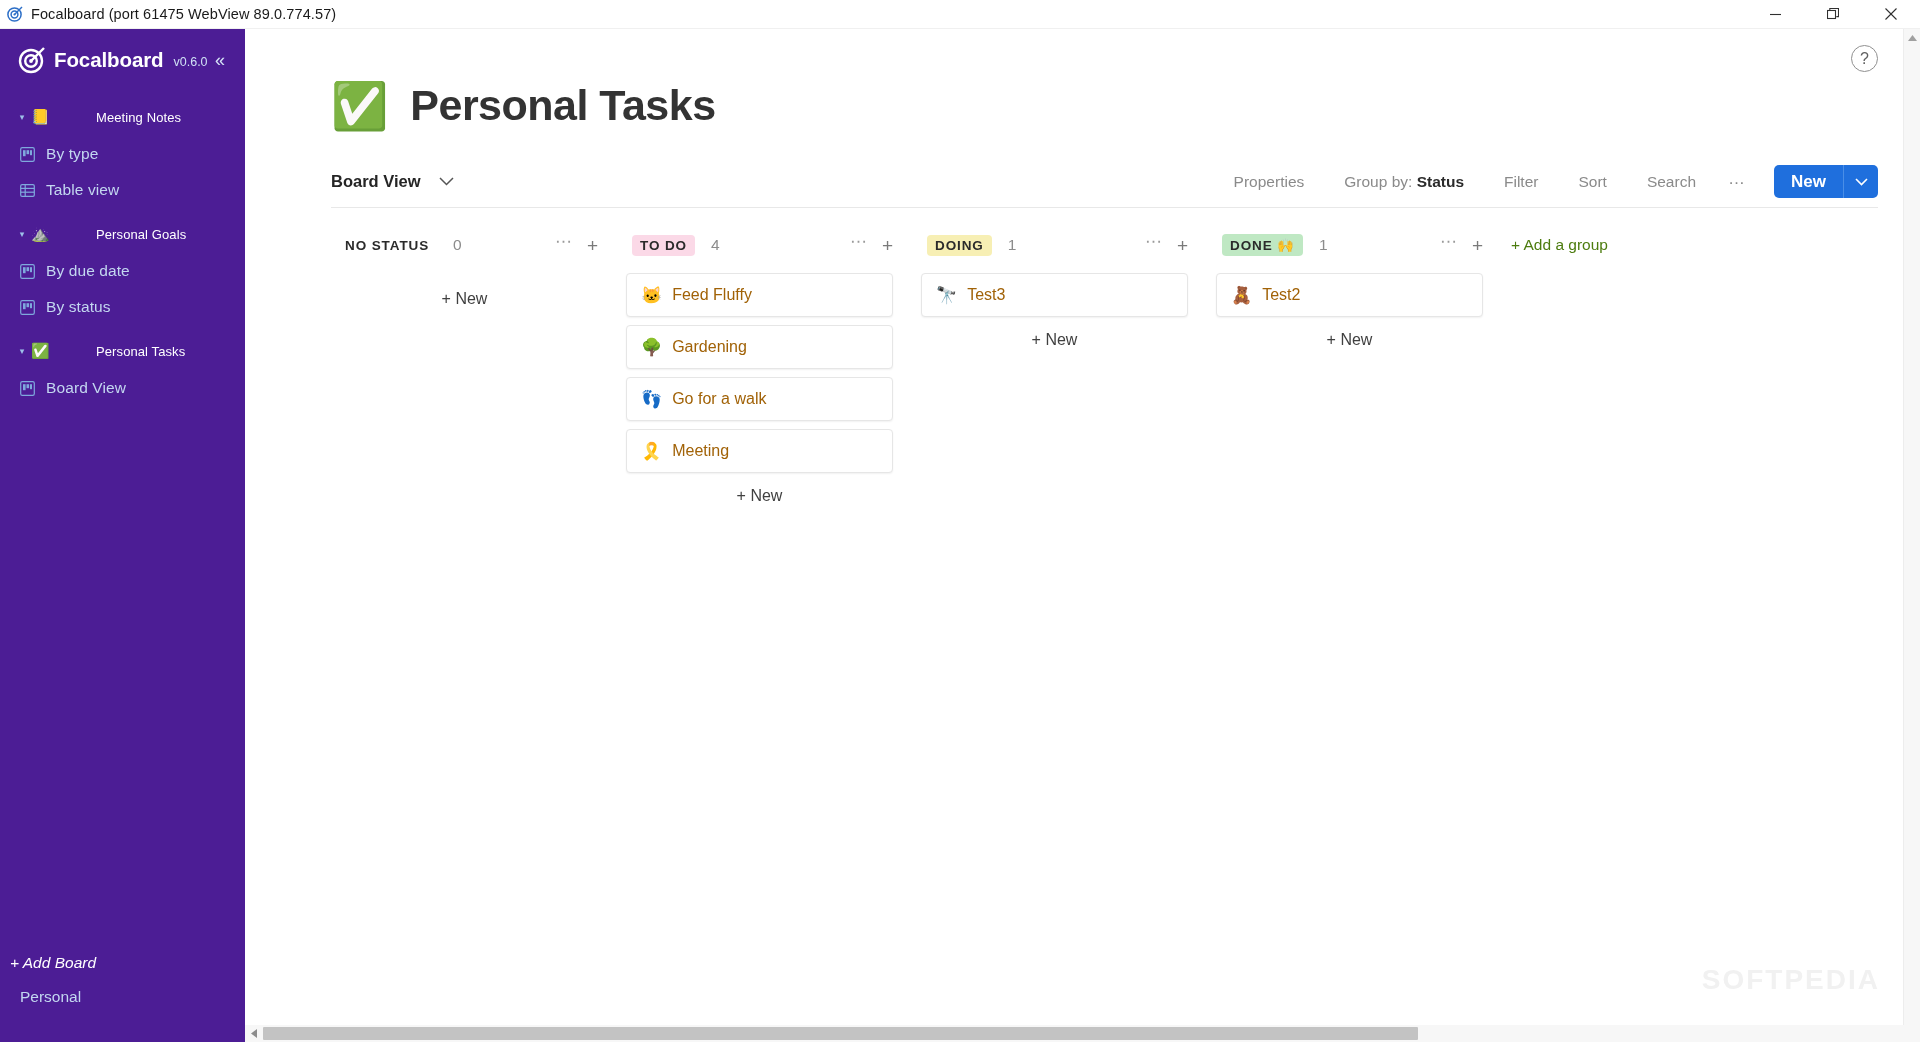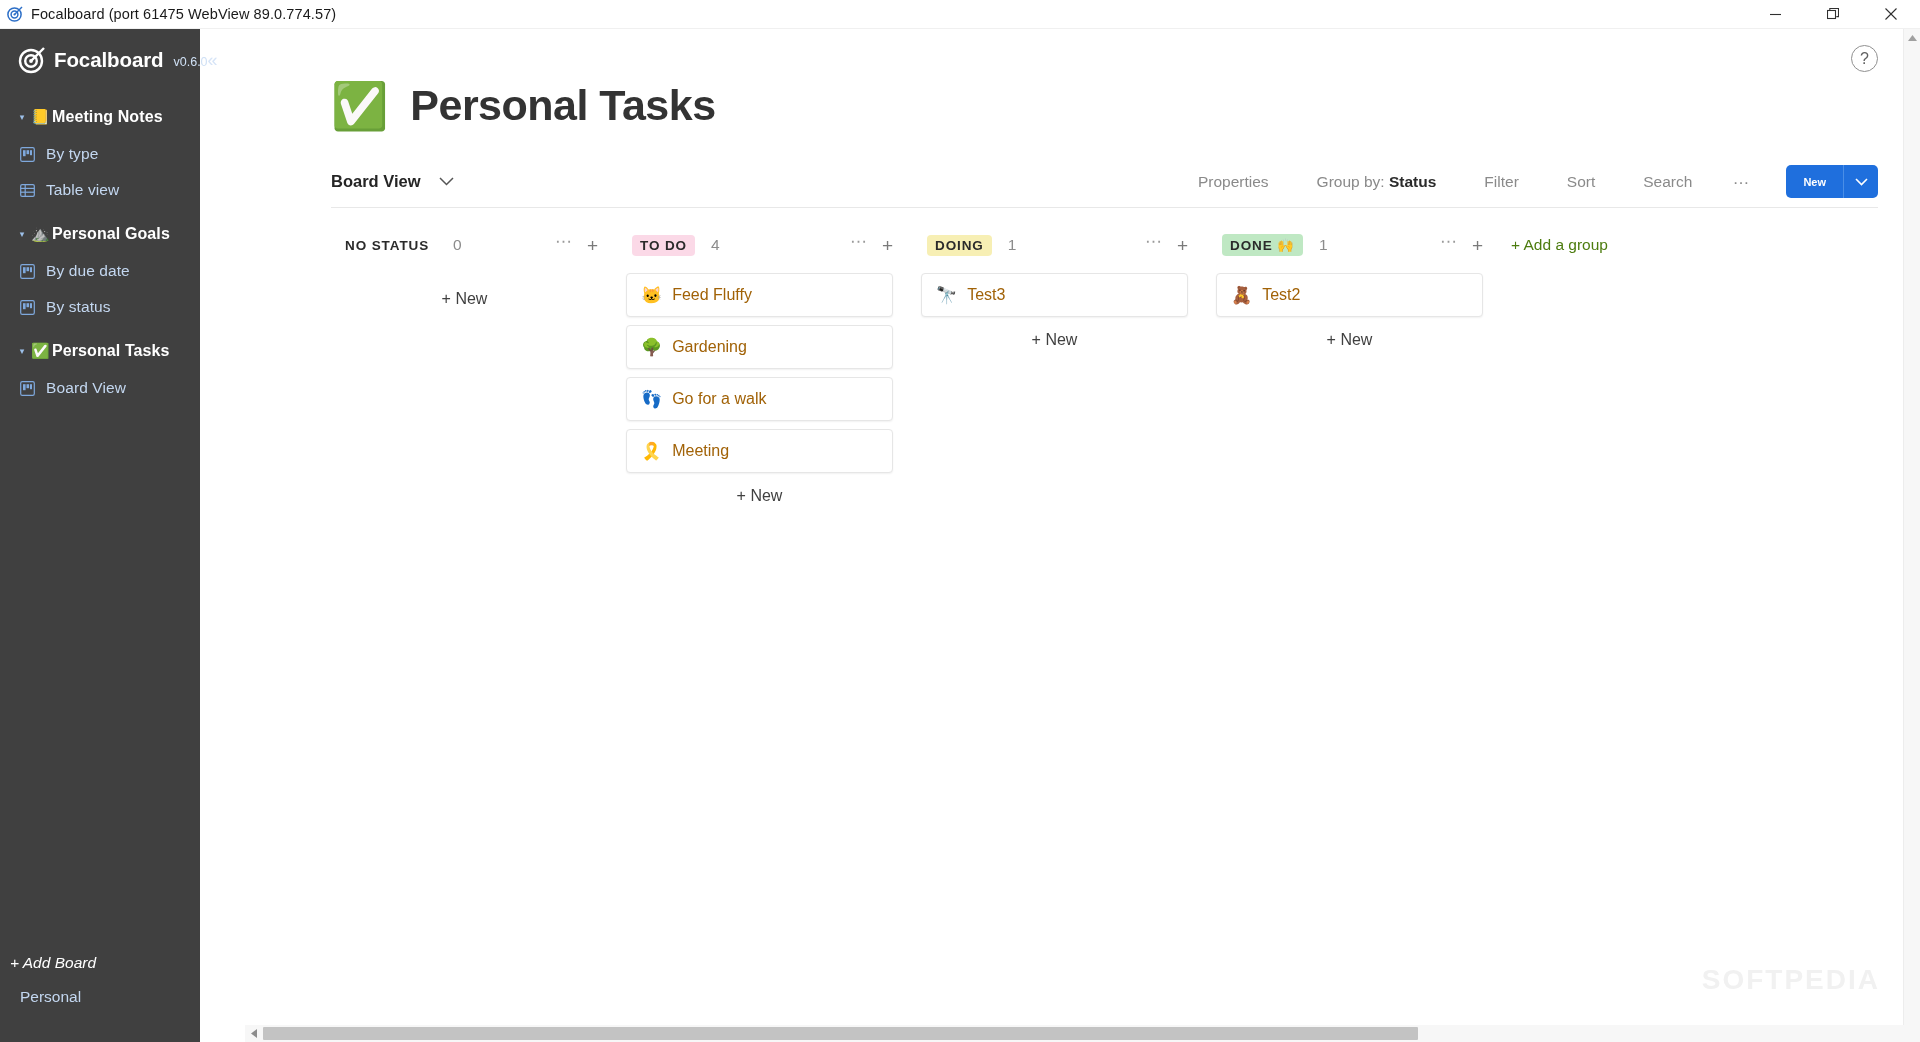--- a/index.html
+++ b/index.html
@@ -32,22 +32,22 @@
     margin-left: auto; display: flex; height: 29px;
   }
   .win-btn {
     width: 58px; height: 29px;
     display: flex; align-items: center; justify-content: center;
     color: #303030;
   }
 
   
   .sidebar {
-    position: absolute; top: 29px; left: 0; width: 200px; height: 1013px;
-    background: #404040;
+    position: absolute; top: 29px; left: 0; width: 245px; height: 1013px;
+    background: #4c1d95;
     color: #ffffff;
   }
   .sb-header {
     display: flex; align-items: center; height: 62px; padding: 0 14px 0 18px;
   }
   .sb-logo-icon { width: 28px; height: 28px; margin-right: 8px; flex: none; }
   .sb-title {
     font-size: 20.5px; font-weight: bold; color: #ffffff; letter-spacing: -.1px;
   }
   .sb-version {
@@ -61,21 +61,21 @@
   .sb-board {
     display: flex; align-items: center;
     height: 38px; padding-left: 14px; margin-top: 7px;
   }
   .sb-caret {
     width: 16px; color: #9dc0e9; font-size: 9px; flex: none;
     display: flex; align-items: center; justify-content: center;
   }
   .sb-board-emoji { font-size: 15px; width: 22px; text-align: center; flex: none; }
   .sb-board-name {
-    font-size: 16px; font-weight: bold; color: #ffffff; letter-spacing: .1px;
+    font-size: 13px; font-weight: normal; color: #ffffff; letter-spacing: .1px; margin-left: 44px;
   }
   .sb-view {
     display: flex; align-items: center;
     height: 36px; padding-left: 20px;
   }
   .sb-view-icon {
     width: 22px; flex: none; display: flex; align-items: center;
     color: #7fa9dd;
   }
   .sb-view-name {
@@ -117,33 +117,33 @@
     display: flex; align-items: center;
     margin: 26px 42px 0 86px;
     height: 52px;
     border-bottom: 1px solid #e8e8e8;
   }
   .view-selector { display: flex; align-items: center; }
   .view-name { font-size: 16.5px; font-weight: bold; color: #252525; }
   .view-chevron { margin-left: 18px; color: #555; display: flex; }
 
   .toolbar-right {
-    margin-left: auto; display: flex; align-items: center; gap: 16px; text-align: center;
+    margin-left: auto; display: flex; align-items: center; gap: 8px; text-align: center;
   }
   .tb-item {
     font-size: 15.5px; color: #8a8a8a; padding: 0 16px; white-space: nowrap;
   }
   .tb-item b { color: #2b2b2b; font-weight: bold; }
   .tb-dots { color: #8a8a8a; font-size: 17px; padding: 0 10px 6px 8px; letter-spacing: 1px; }
   .new-group {
     display: flex; align-items: stretch; margin-left: 10px;
     background: #1f6fdd; border-radius: 5px; overflow: hidden; height: 33px;
   }
   .new-label {
-    color: #fff; font-size: 11px; font-weight: bold;
+    color: #fff; font-size: 17px; font-weight: bold;
     padding: 0 17px; display: flex; align-items: center;
   }
   .new-divider { width: 1px; background: #4a8ee6; }
   .new-chev {
     color: #fff; width: 34px; display: flex; align-items: center; justify-content: center;
   }
 
   
   .board {
     display: flex; align-items: flex-start;

